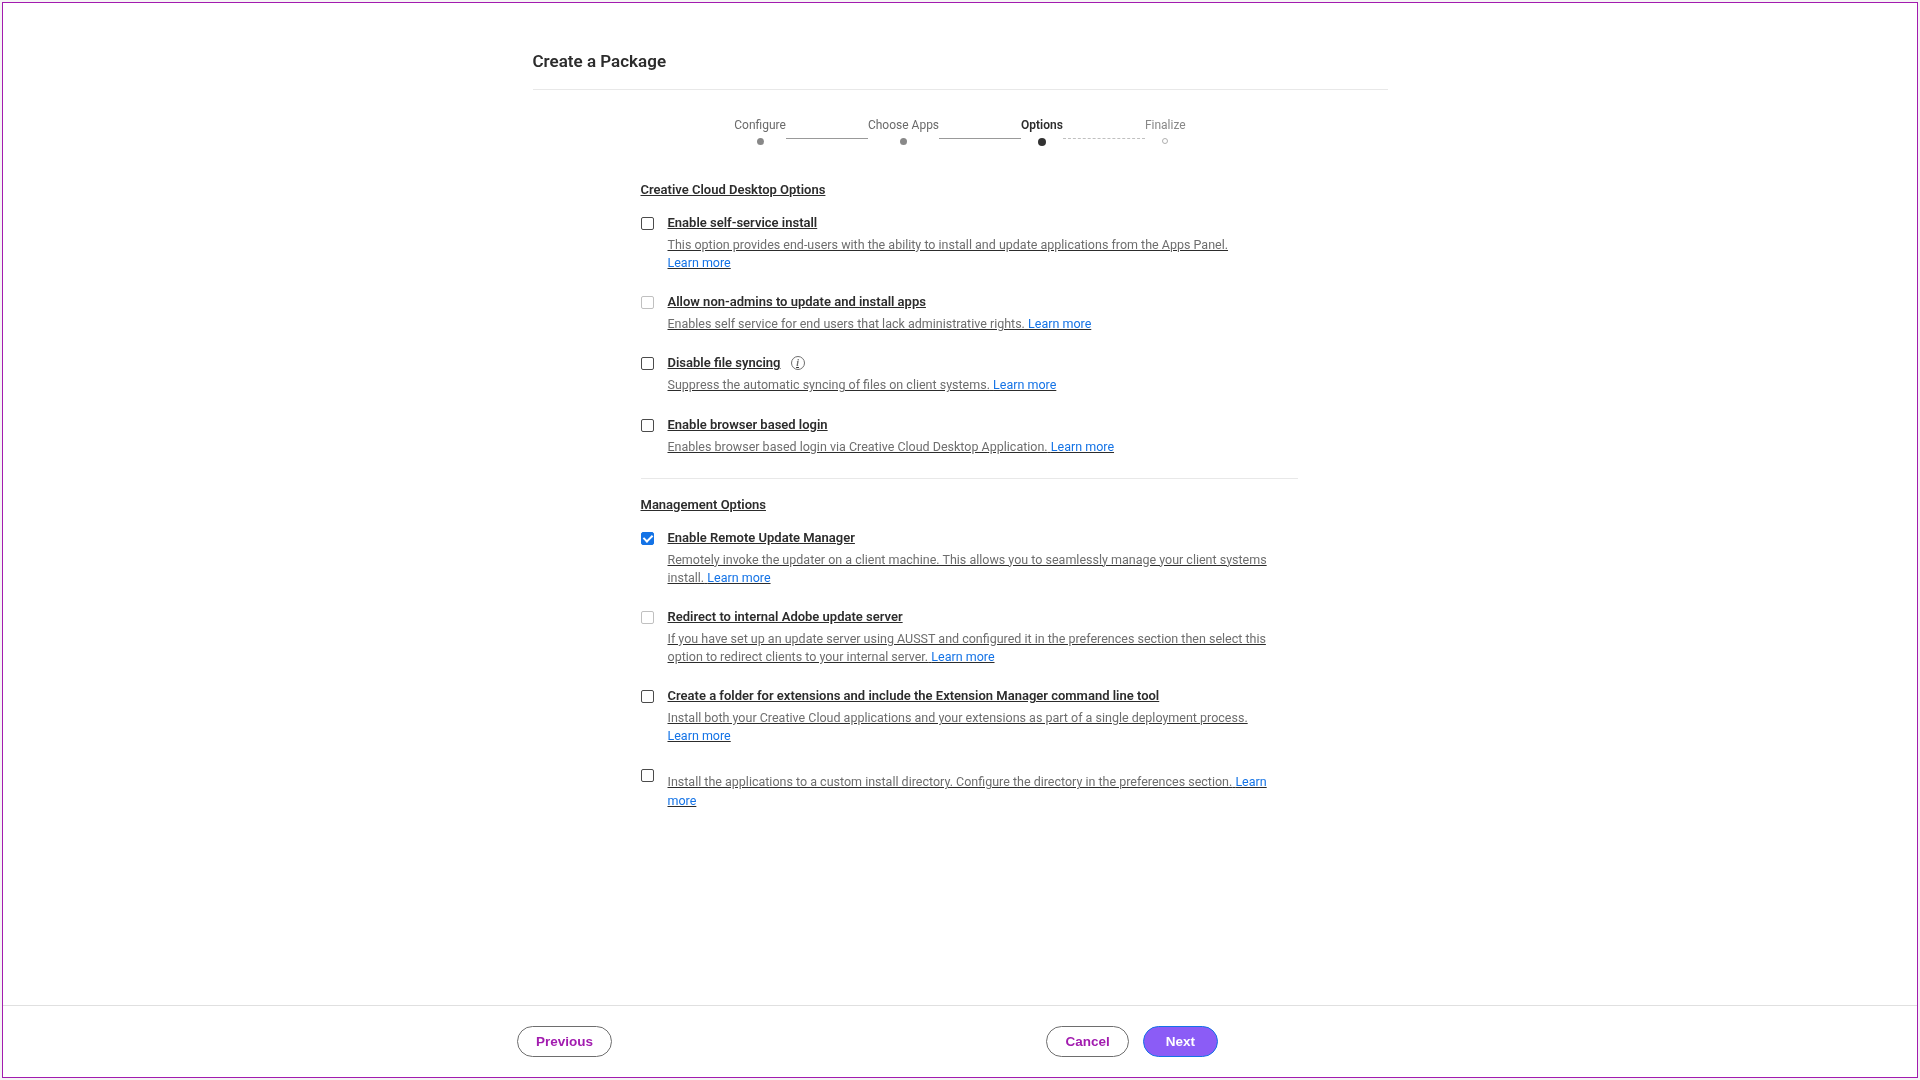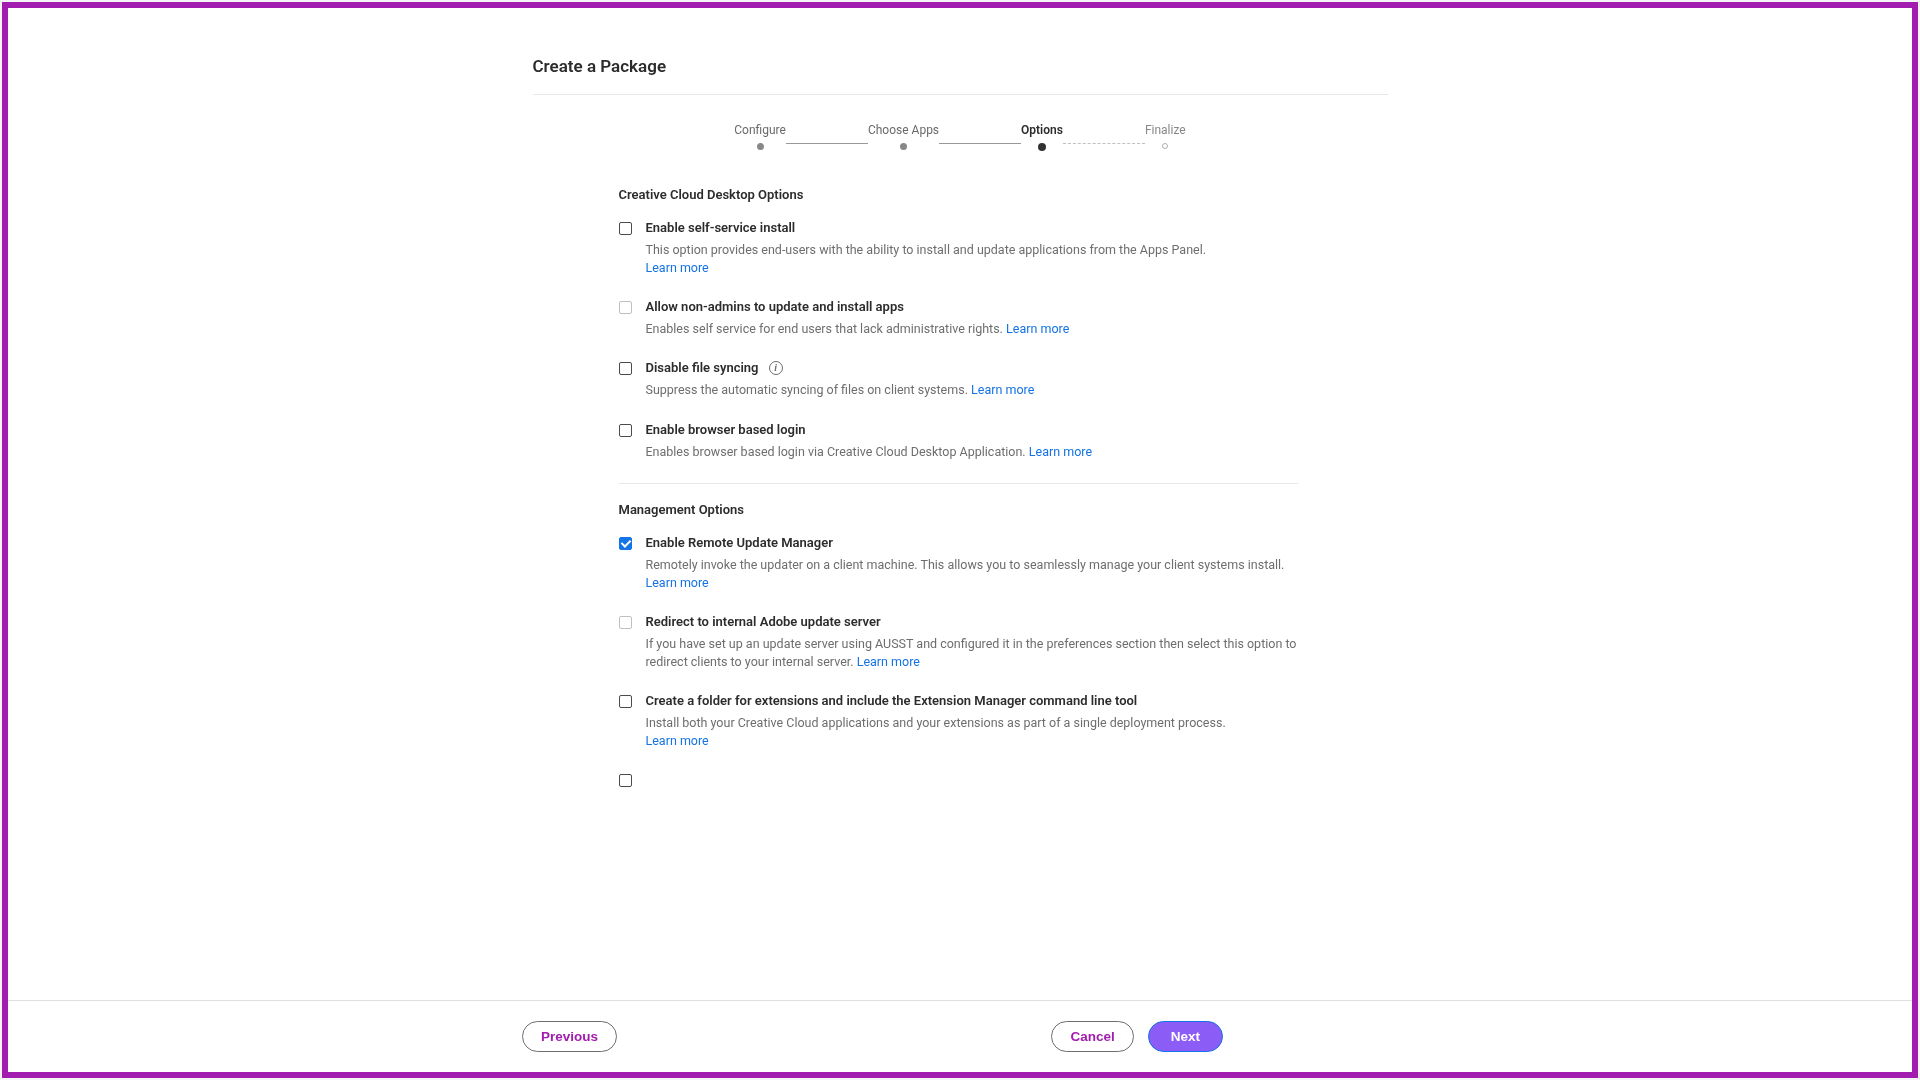--- a/index.html
+++ b/index.html
@@ -7,21 +7,21 @@
     font-family: -apple-system, BlinkMacSystemFont, "Segoe UI", Roboto, Helvetica, Arial, sans-serif;
     background: #f5f5f5;
     color: #2c2c2c;
     font-size: 13px;
     height: 1080px;
     width: 1920px;
     position: relative;
   }
   .container {
     background: #fff;
-    border: 6px solid #a21caf;
+    border: 1px solid #a21caf;
     margin: 2px;
     height: 1076px;
     position: relative;
   }
   .content-wrapper {
     max-width: 855px;
     margin: 0 auto;
     padding-top: 48px;
   }
   .page-title {
@@ -56,23 +56,24 @@
   .step.future .step-dot { background: transparent; border: 1px solid #b0b0b0; width: 6px; height: 6px; }
   .step.completed .step-dot { background: #888; }
   .step-line {
     height: 1px;
     width: 82px;
     margin-top: 20px;
   }
   .step-line.solid { border-top: 1px solid #999; }
   .step-line.dashed { border-top: 1px dashed #c0c0c0; }
   .section {
-    margin-left: 86px;
+    margin-left: 108px;
     margin-right: 90px;
     padding-top: 8px;
+    text-decoration: underline;
   }
   .section-title {
     font-size: 13px;
     font-weight: 600;
     color: #2c2c2c;
     margin-bottom: 18px;
     margin-top: 10px;
   }
   .option-row {
     display: flex;
@@ -297,20 +298,24 @@
             <span>Install both your Creative Cloud applications and your extensions as part of a single deployment process.</span>
             <br>
             <a class="learn-more">Learn more</a>
           </div>
         </div>
       </div>
 
       <div class="option-row">
         <div class="checkbox"></div>
         <div class="option-body">
+          <div class="option-desc">
+            <span>Install the applications to a custom install directory. Configure the directory in the preferences section.</span>
+            <a class="learn-more">Learn more</a>
+          </div>
         </div>
       </div>
 
     </div>
   </div>
 
   <div class="footer">
     <div class="footer-inner">
       <button class="btn btn-prev">Previous</button>
       <div class="btn-group-right">

